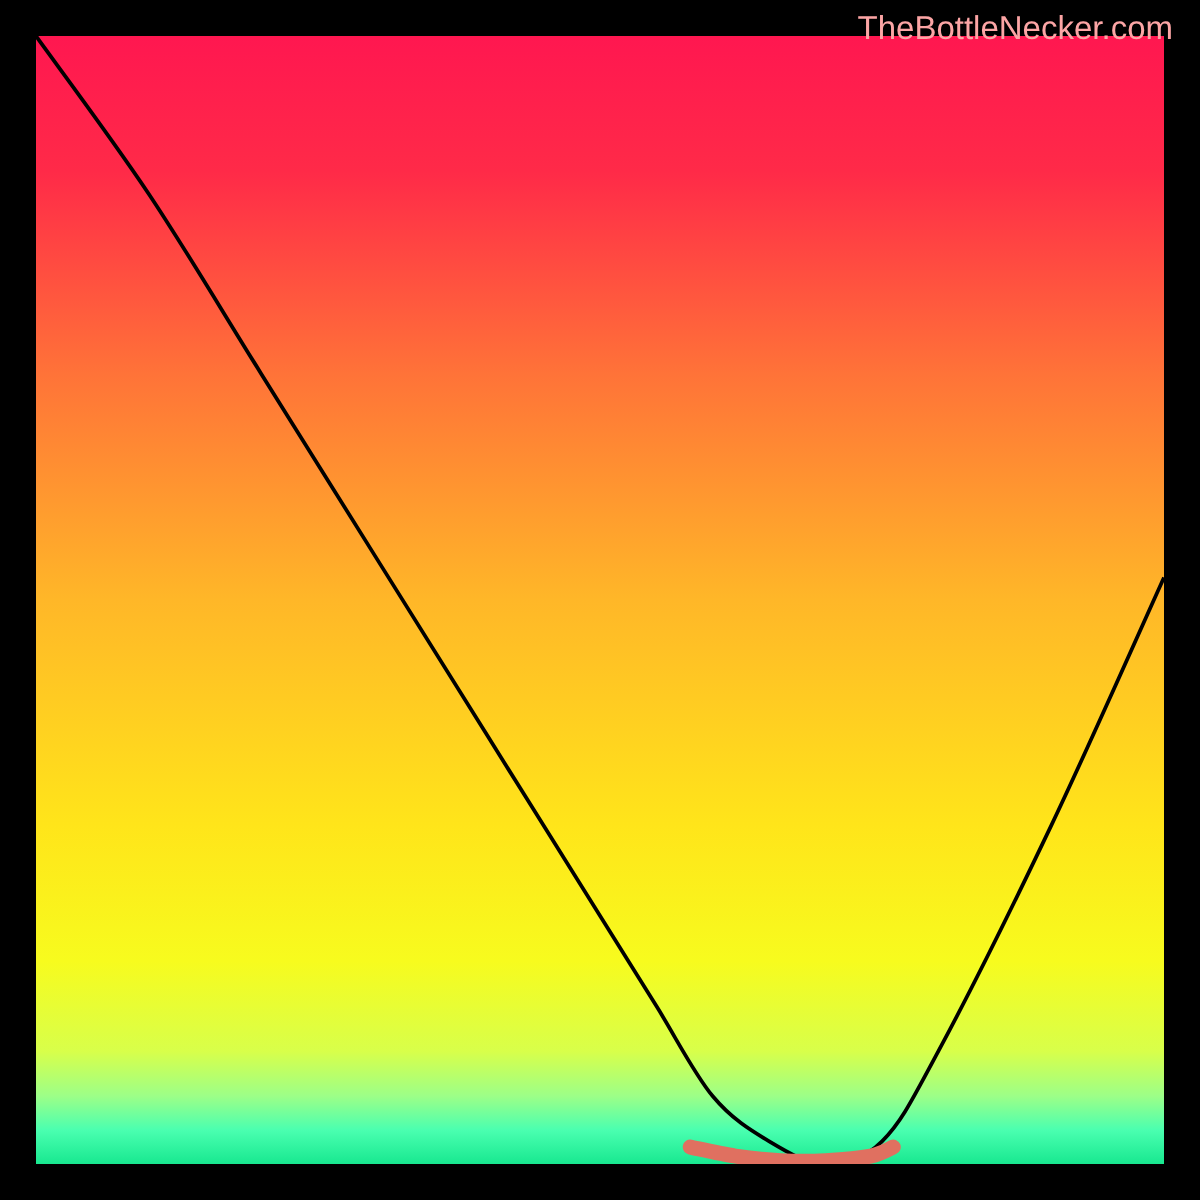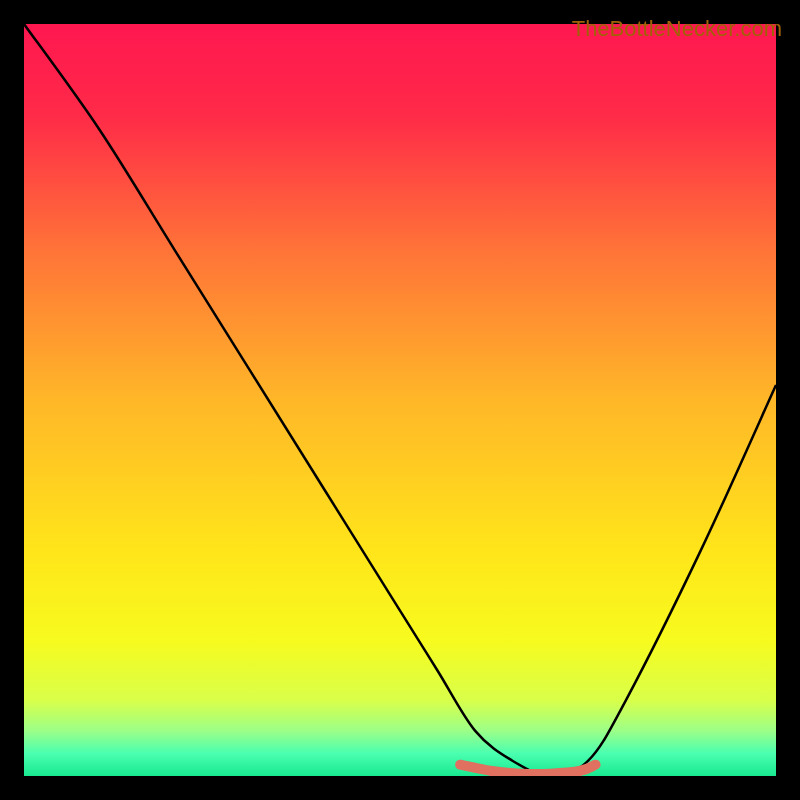--- a/index.html
+++ b/index.html
@@ -1,17 +1,17 @@
 <!DOCTYPE html>
 <html><head>
 <meta charset="utf-8">
 <style>
   * { margin: 0; padding: 0; box-sizing: border-box; }
   body { width: 800px; height: 800px; background: #000; position: relative; font-family: Arial, sans-serif; }
-  .watermark { position: absolute; top: 16px; right: 18px; color: #a16207; font-size: 22px; z-index: 10; }
+  .watermark { position: absolute; top: 6px; right: 18px; color: #fca5a5; font-size: 22px; z-index: 10; }
   .plot-area { position: absolute; left: 24px; top: 24px; width: 752px; height: 752px; overflow: hidden; }
 </style>
 </head>
 <body>
 
 <div class="watermark">TheBottleNecker.com</div>
 
 <div class="plot-area">
   <svg id="chart-svg" width="752" height="752" viewBox="0 0 752 752" preserveAspectRatio="none">
       <defs>

